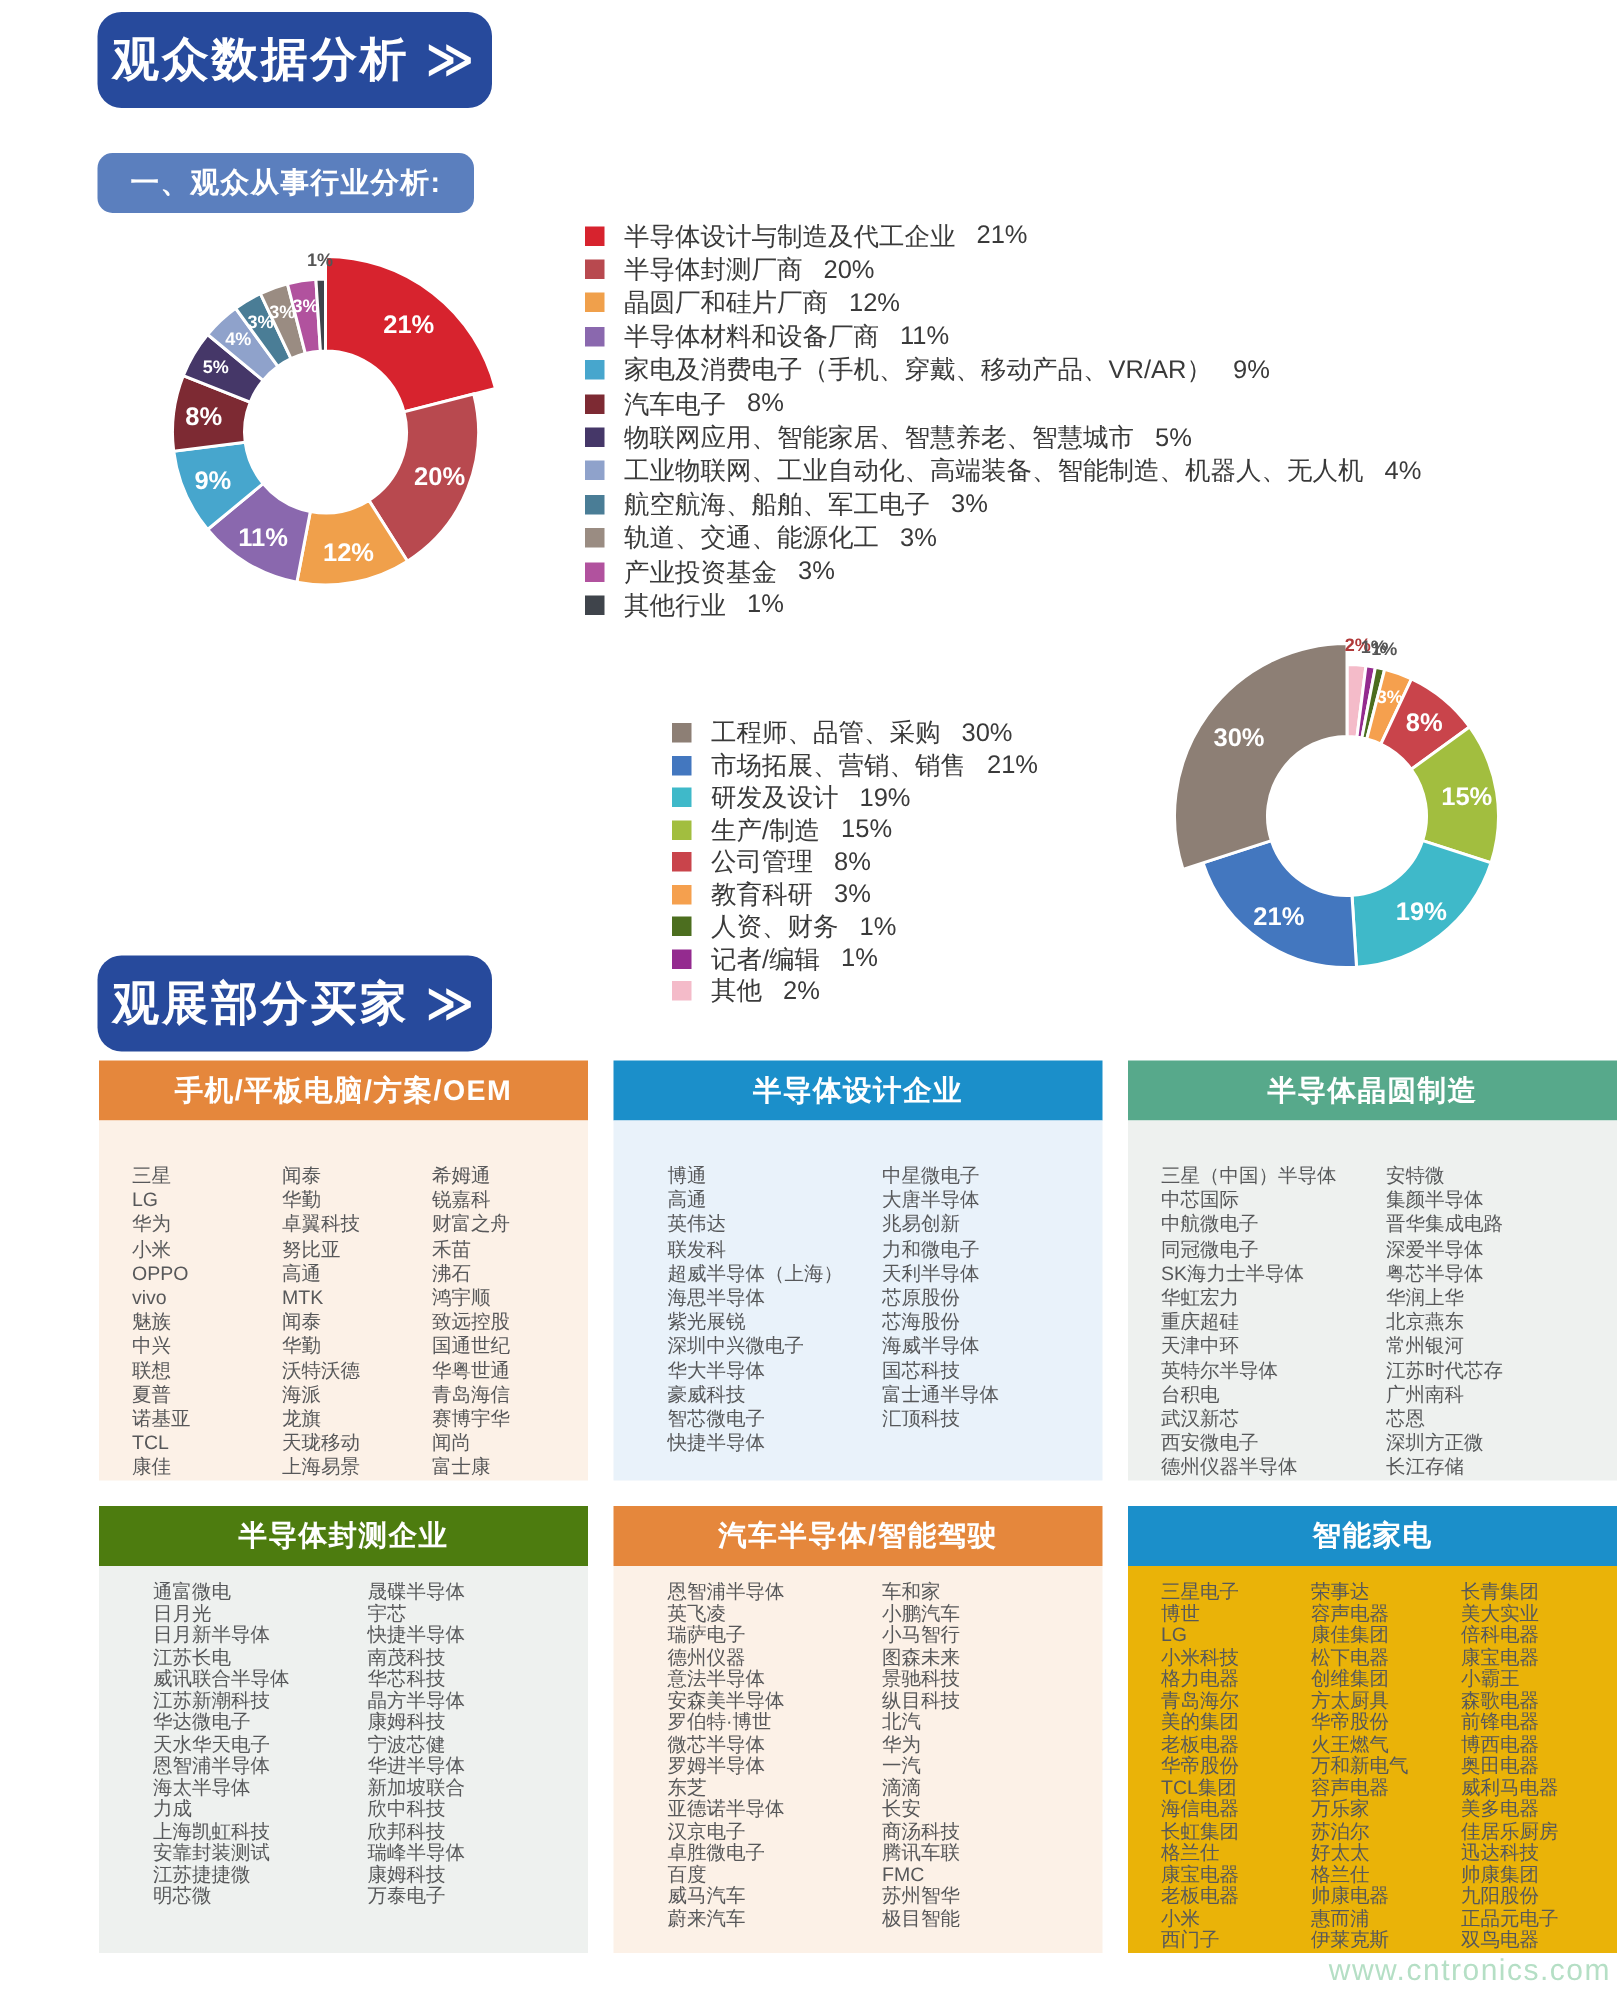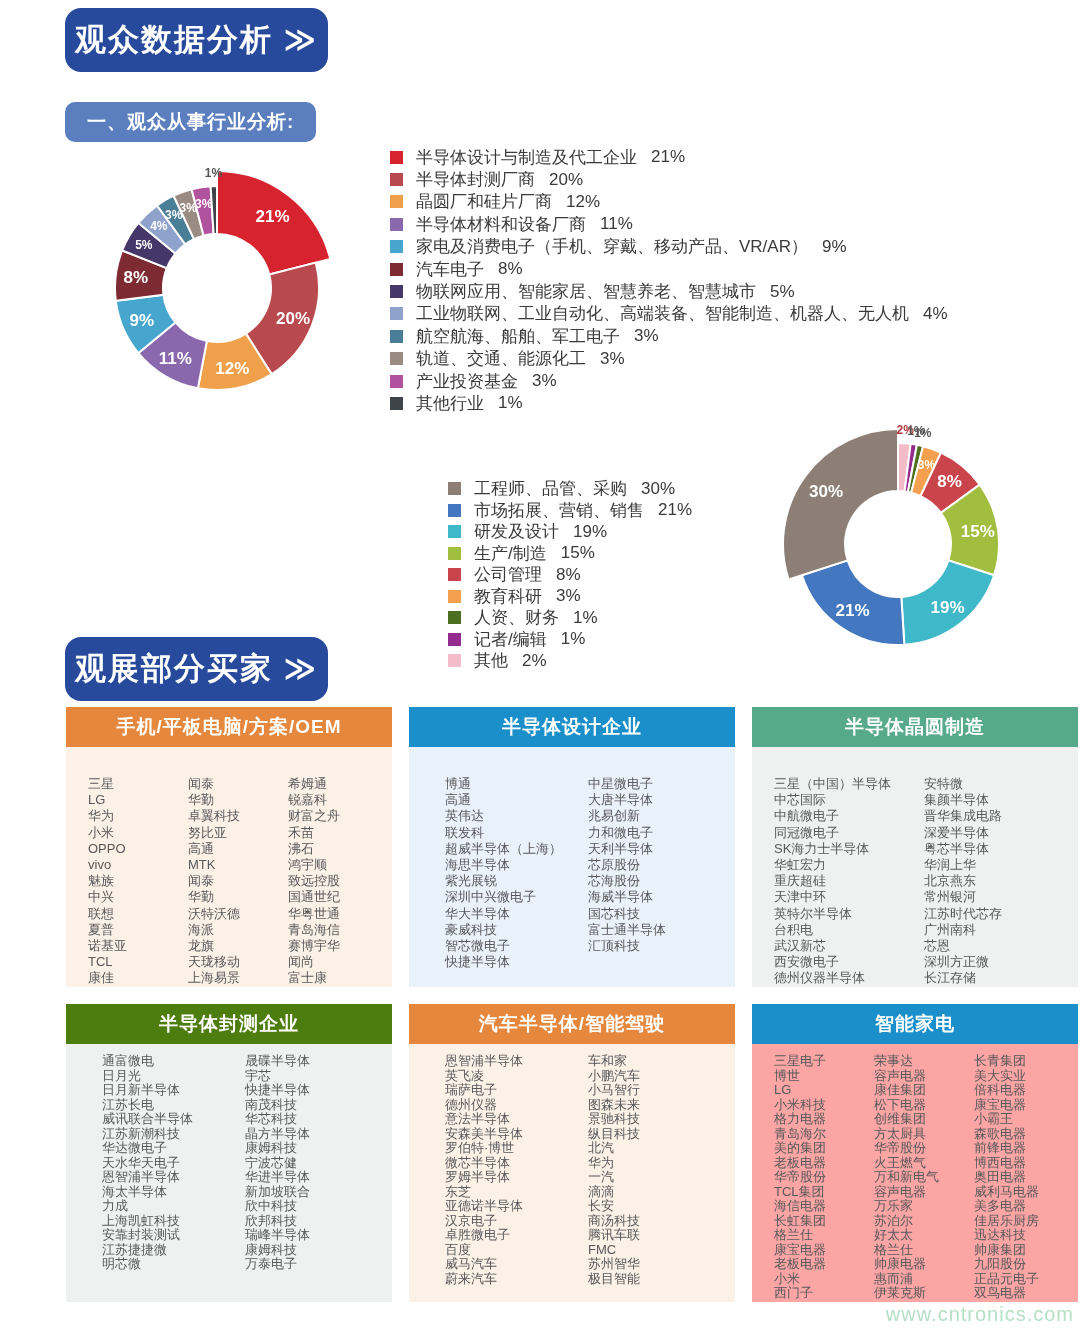--- a/index.html
+++ b/index.html
@@ -407,21 +407,21 @@
             <div class="bt-item">商汤科技</div>
             <div class="bt-item">腾讯车联</div>
             <div class="bt-item">FMC</div>
             <div class="bt-item">苏州智华</div>
             <div class="bt-item">极目智能</div>
           </div>
         </div>
       </div>
       <div class="btable r2 cols3">
         <div class="bt-head" style="background: rgb(27, 143, 202);">智能家电</div>
-        <div class="bt-body" style="background: #fca5a5;">
+        <div class="bt-body" style="background: #eab308;">
           <div class="bt-col">
             <div class="bt-item">三星电子</div>
             <div class="bt-item">博世</div>
             <div class="bt-item">LG</div>
             <div class="bt-item">小米科技</div>
             <div class="bt-item">格力电器</div>
             <div class="bt-item">青岛海尔</div>
             <div class="bt-item">美的集团</div>
             <div class="bt-item">老板电器</div>
             <div class="bt-item">华帝股份</div>

